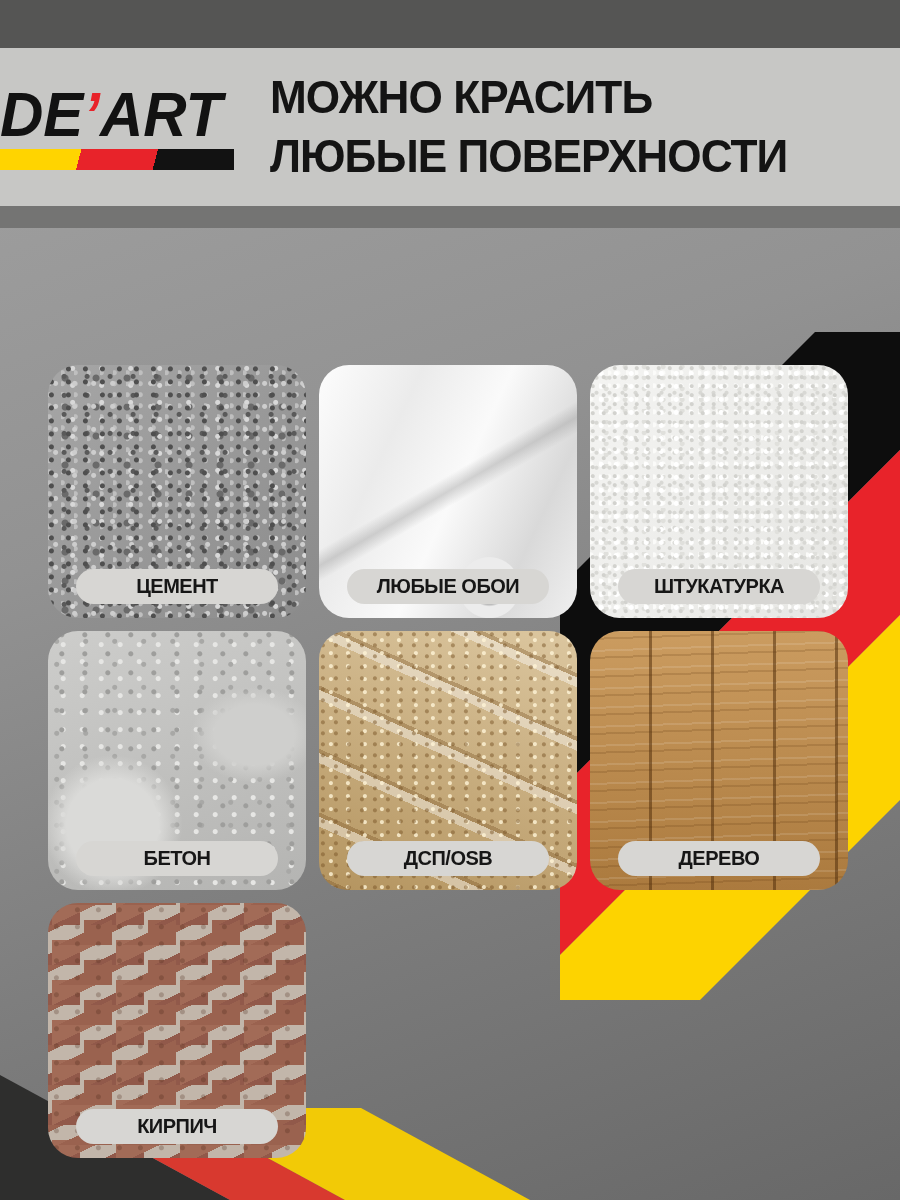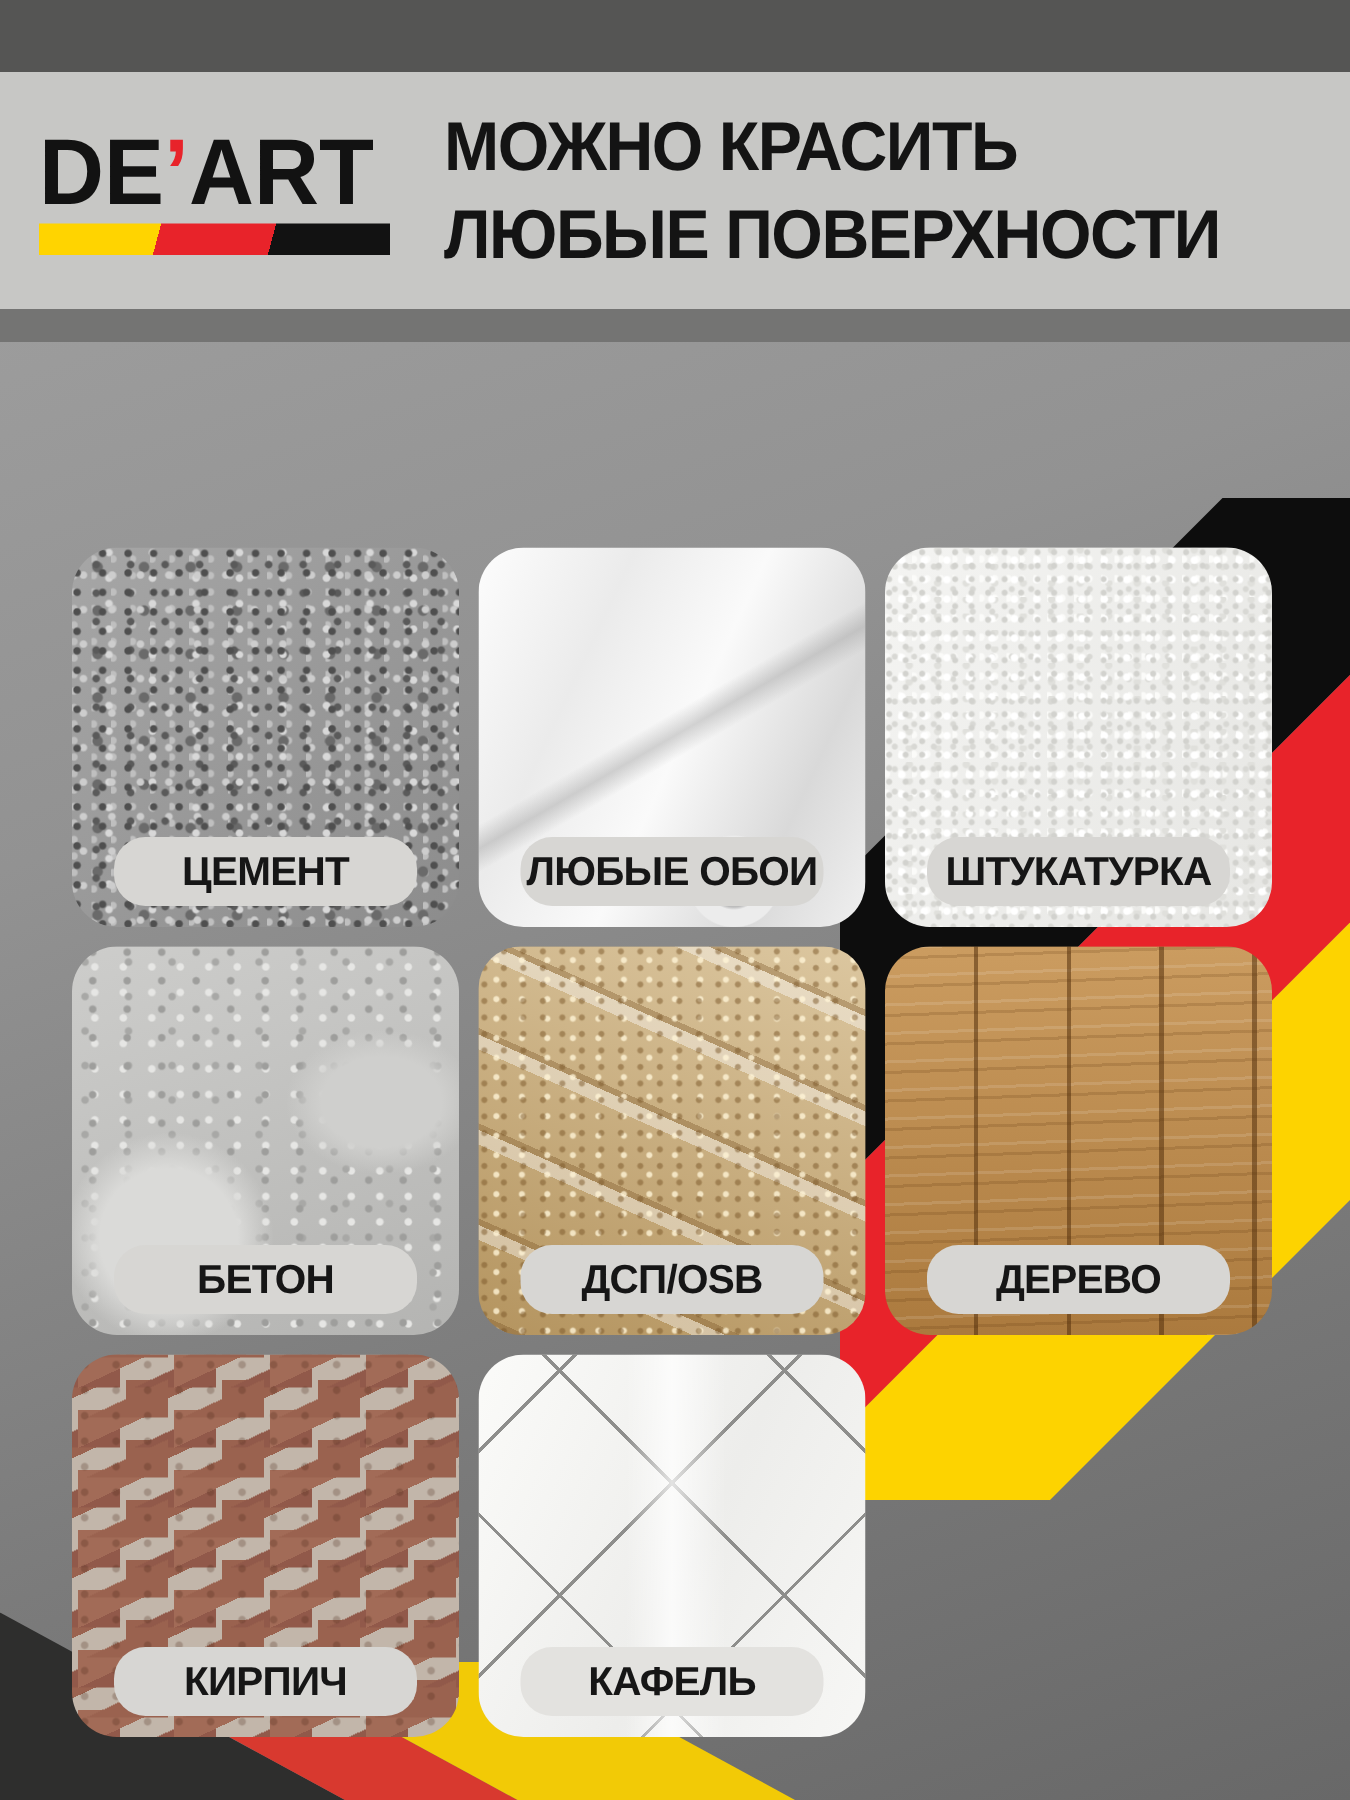--- a/index.html
+++ b/index.html
@@ -7,21 +7,21 @@
     position:relative;width:900px;height:1200px;overflow:hidden;
     font-family:"Liberation Sans","DejaVu Sans",sans-serif;
     background:linear-gradient(160deg,#a2a2a2 0%,#929292 38%,#7b7b7b 70%,#686868 100%);
   }
   
   .top-strip{position:absolute;left:0;top:0;width:900px;height:48px;background:#555554;}
   .mid-strip{position:absolute;left:0;top:206px;width:900px;height:22px;background:#747473;}
   
   .header-panel{position:absolute;left:0;top:48px;width:900px;height:158px;background:#c7c7c5;
     display:flex;align-items:center;}
-  .logo{margin-left:26px;width:238px;flex:0 0 auto;}
+  .logo{width:238px;flex:0 0 auto;font-style:italic;}
   .logo-text{font-size:60px;font-weight:bold;color:#121212;letter-spacing:0px;
     line-height:1;transform:scaleY(1.04);white-space:nowrap;}
   .logo-text .apo{color:#e8232a;}
   .logo-stripe{margin-top:4px;width:234px;height:21px;
     background:linear-gradient(105deg,#ffd400 0 34%,#e8232a 34% 66%,#121212 66% 100%);}
   .title{margin-left:32px;font-size:46px;font-weight:bold;color:#141414;line-height:1.28;
     letter-spacing:-1px;transform:scaleX(.96);transform-origin:left center;white-space:nowrap;}
   
   .banner{position:absolute;left:0;top:228px;width:900px;height:104px;background:#0c0c0c;
     display:flex;flex-direction:column;justify-content:center;align-items:center;}
@@ -34,23 +34,23 @@
   .band-red-r   {background:#e8232a;clip-path:polygon(900px 450px,900px 615px,560px 955px,560px 790px);}
   .band-yellow-r{background:#fdd300;clip-path:polygon(900px 615px,900px 800px,700px 1000px,560px 1000px,560px 955px);}
   .band-dark-bl {background:#2e2e2d;clip-path:polygon(0px 1075px,230px 1200px,0px 1200px);}
   .band-red-bl  {background:#d8392f;clip-path:polygon(61px 1108px,230px 1200px,345px 1200px,176px 1108px);}
   .band-yellow-bl{background:#f2ca06;clip-path:polygon(176px 1108px,345px 1200px,530px 1200px,361px 1108px);}
   
   .grid{position:absolute;left:48px;top:365px;width:800px;
     display:grid;grid-template-columns:258px 258px 258px;grid-template-rows:253px 259px 255px;
     gap:13px;}
   .tile{position:relative;border-radius:30px;overflow:hidden;}
-  .pill{position:absolute;left:28px;right:28px;bottom:14px;height:46px;border-radius:21px;
+  .pill{position:absolute;left:28px;right:28px;bottom:14px;height:35px;border-radius:21px;
     background:#d7d6d3;display:flex;align-items:center;justify-content:center;
-    font-size:27px;font-weight:bold;color:#161616;letter-spacing:-.5px;white-space:nowrap;}
+    font-size:20px;font-weight:bold;color:#161616;letter-spacing:-.5px;white-space:nowrap;}
   
   .t-cement{
     background-color:#999;
     background-image:
       radial-gradient(circle at 20% 30%,#4f4f4f 0 2px,transparent 3px),
       radial-gradient(circle at 70% 60%,#5a5a5a 0 2px,transparent 3px),
       radial-gradient(circle at 40% 80%,#cdcdcd 0 2px,transparent 3px),
       radial-gradient(circle at 85% 20%,#d8d8d8 0 2px,transparent 3px),
       radial-gradient(circle at 55% 45%,#6a6a6a 0 3px,transparent 4px),
       radial-gradient(circle at 10% 70%,#bfbfbf 0 2px,transparent 3px),
@@ -173,18 +173,15 @@
     </div>
     <div class="tile t-chipboard">
       <div class="pill">ДСП/OSB</div>
     </div>
     <div class="tile t-wood">
       <div class="pill">ДЕРЕВО</div>
     </div>
     <div class="tile t-brick">
       <div class="pill">КИРПИЧ</div>
     </div>
-    <div class="tile t-tile">
-      <div class="pill">КАФЕЛЬ</div>
-    </div>
   </div>
 
 </div>
 
 </body></html>

